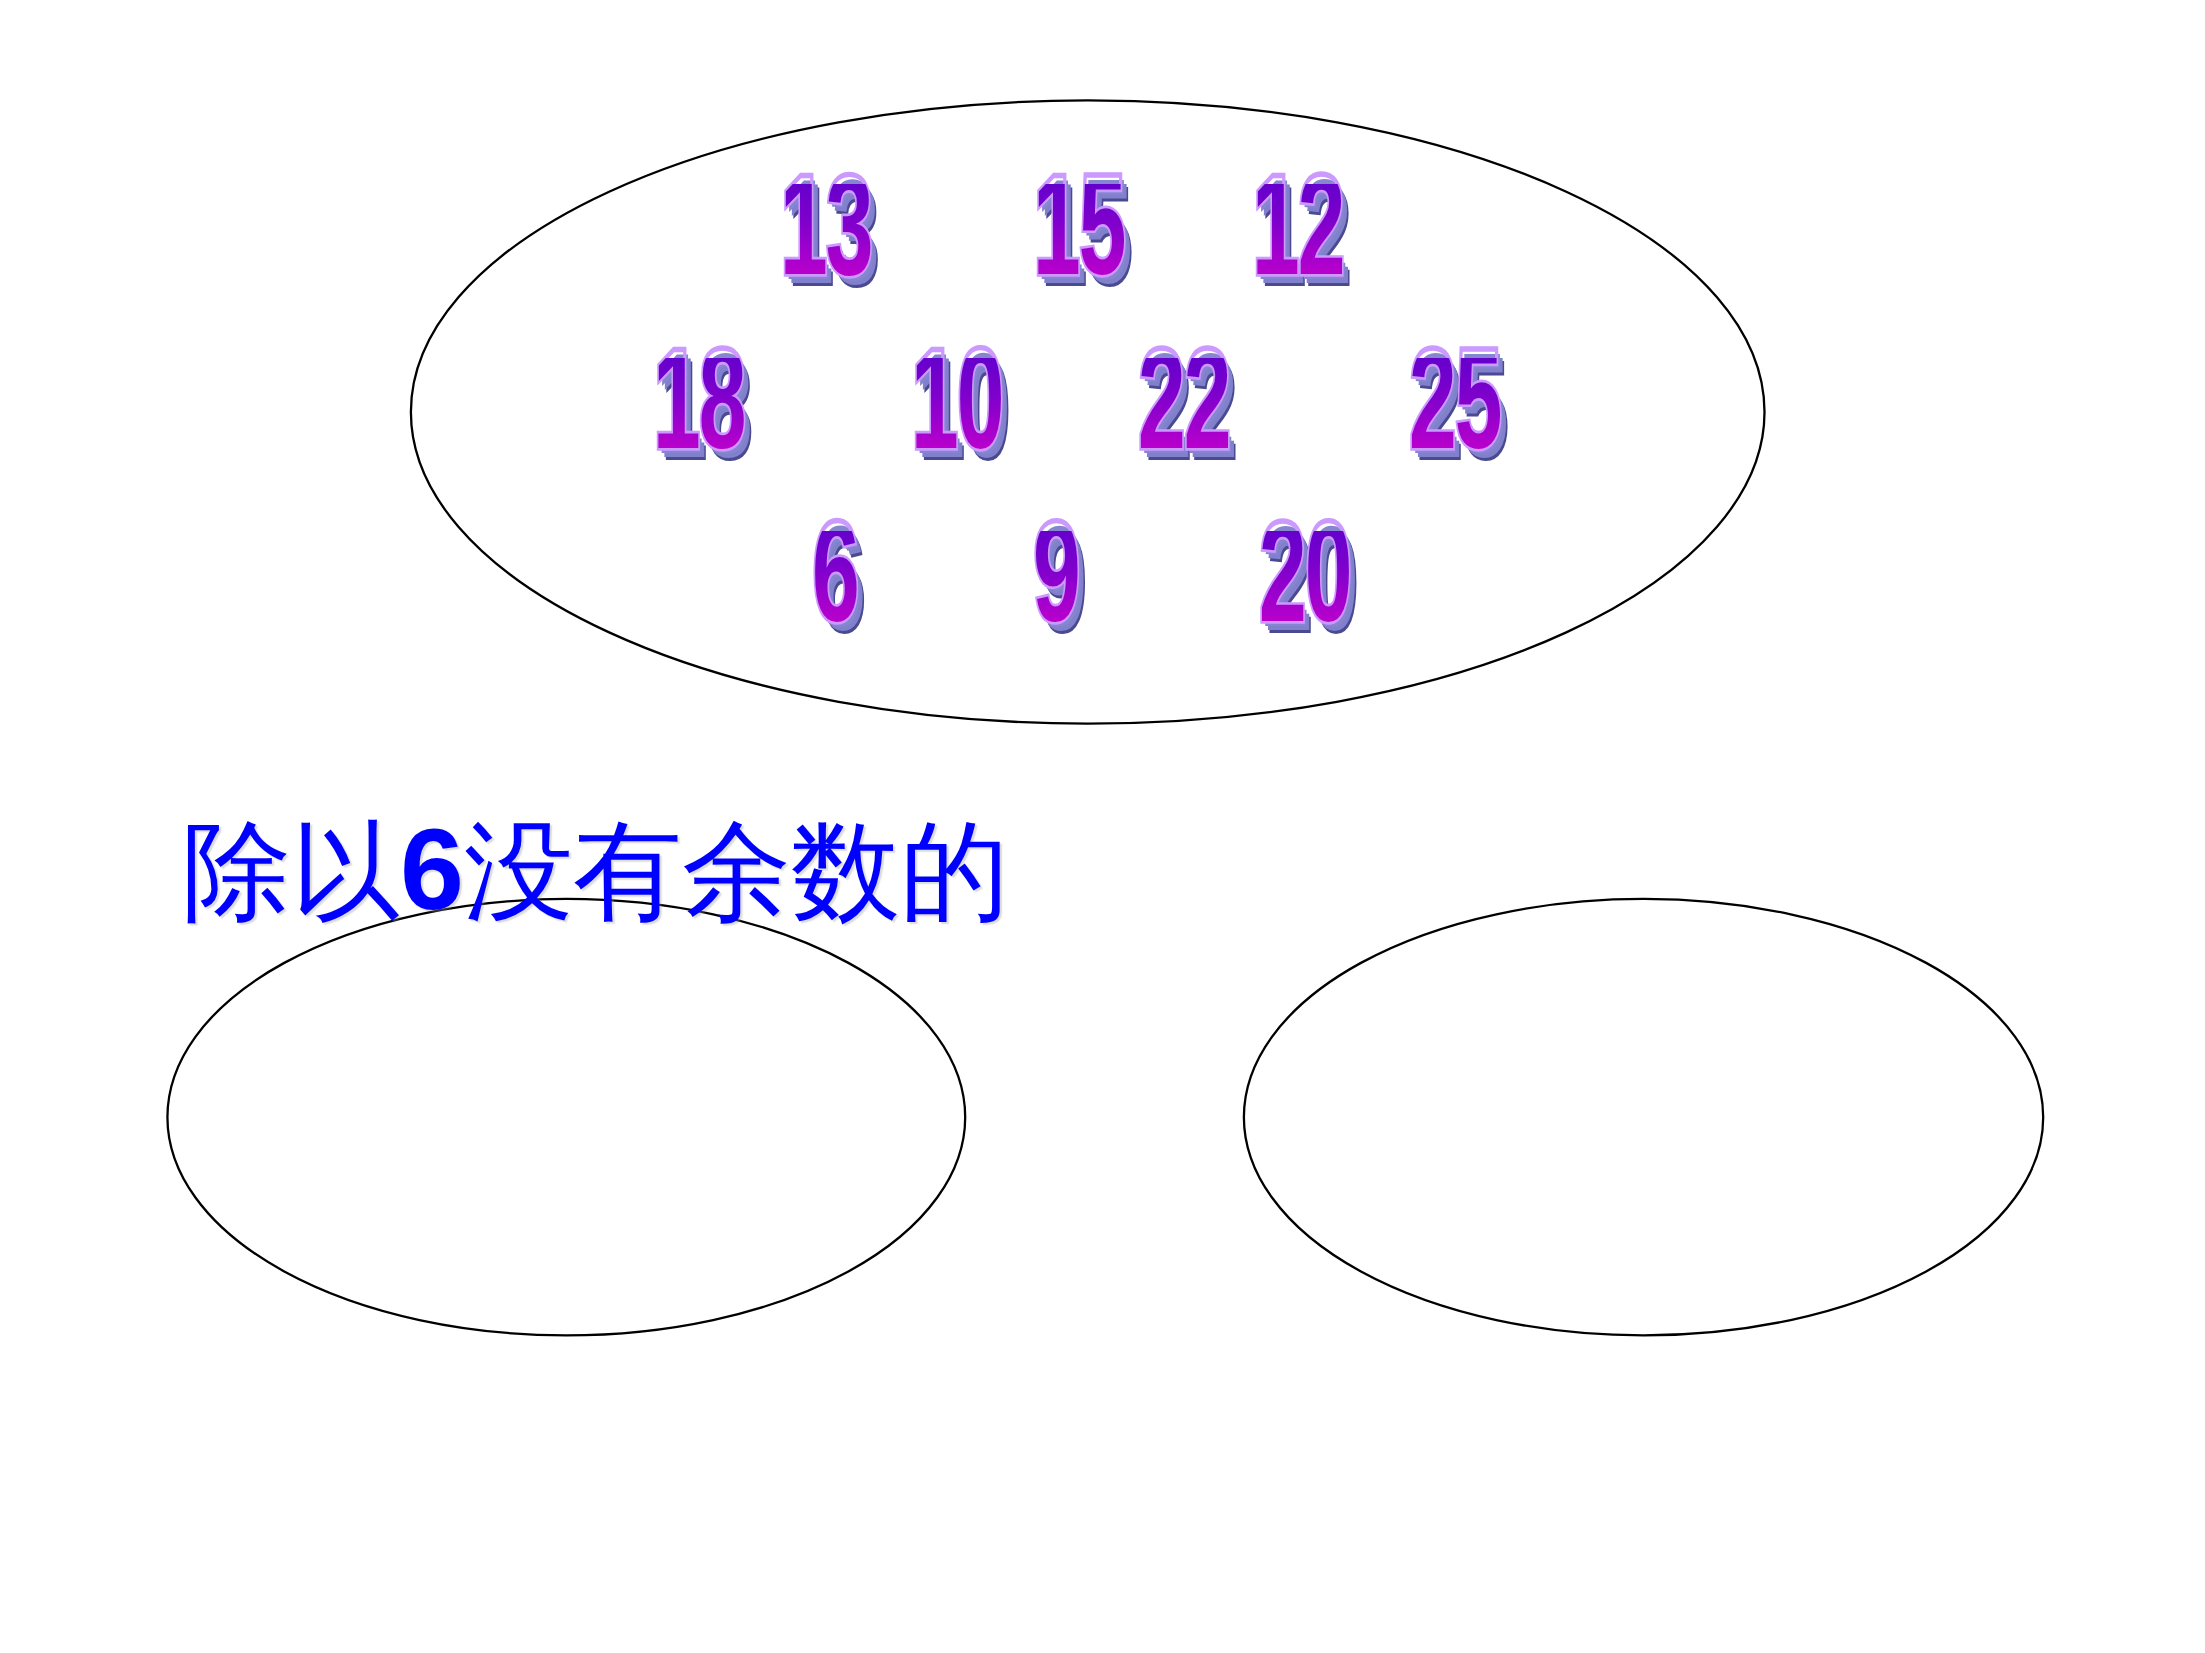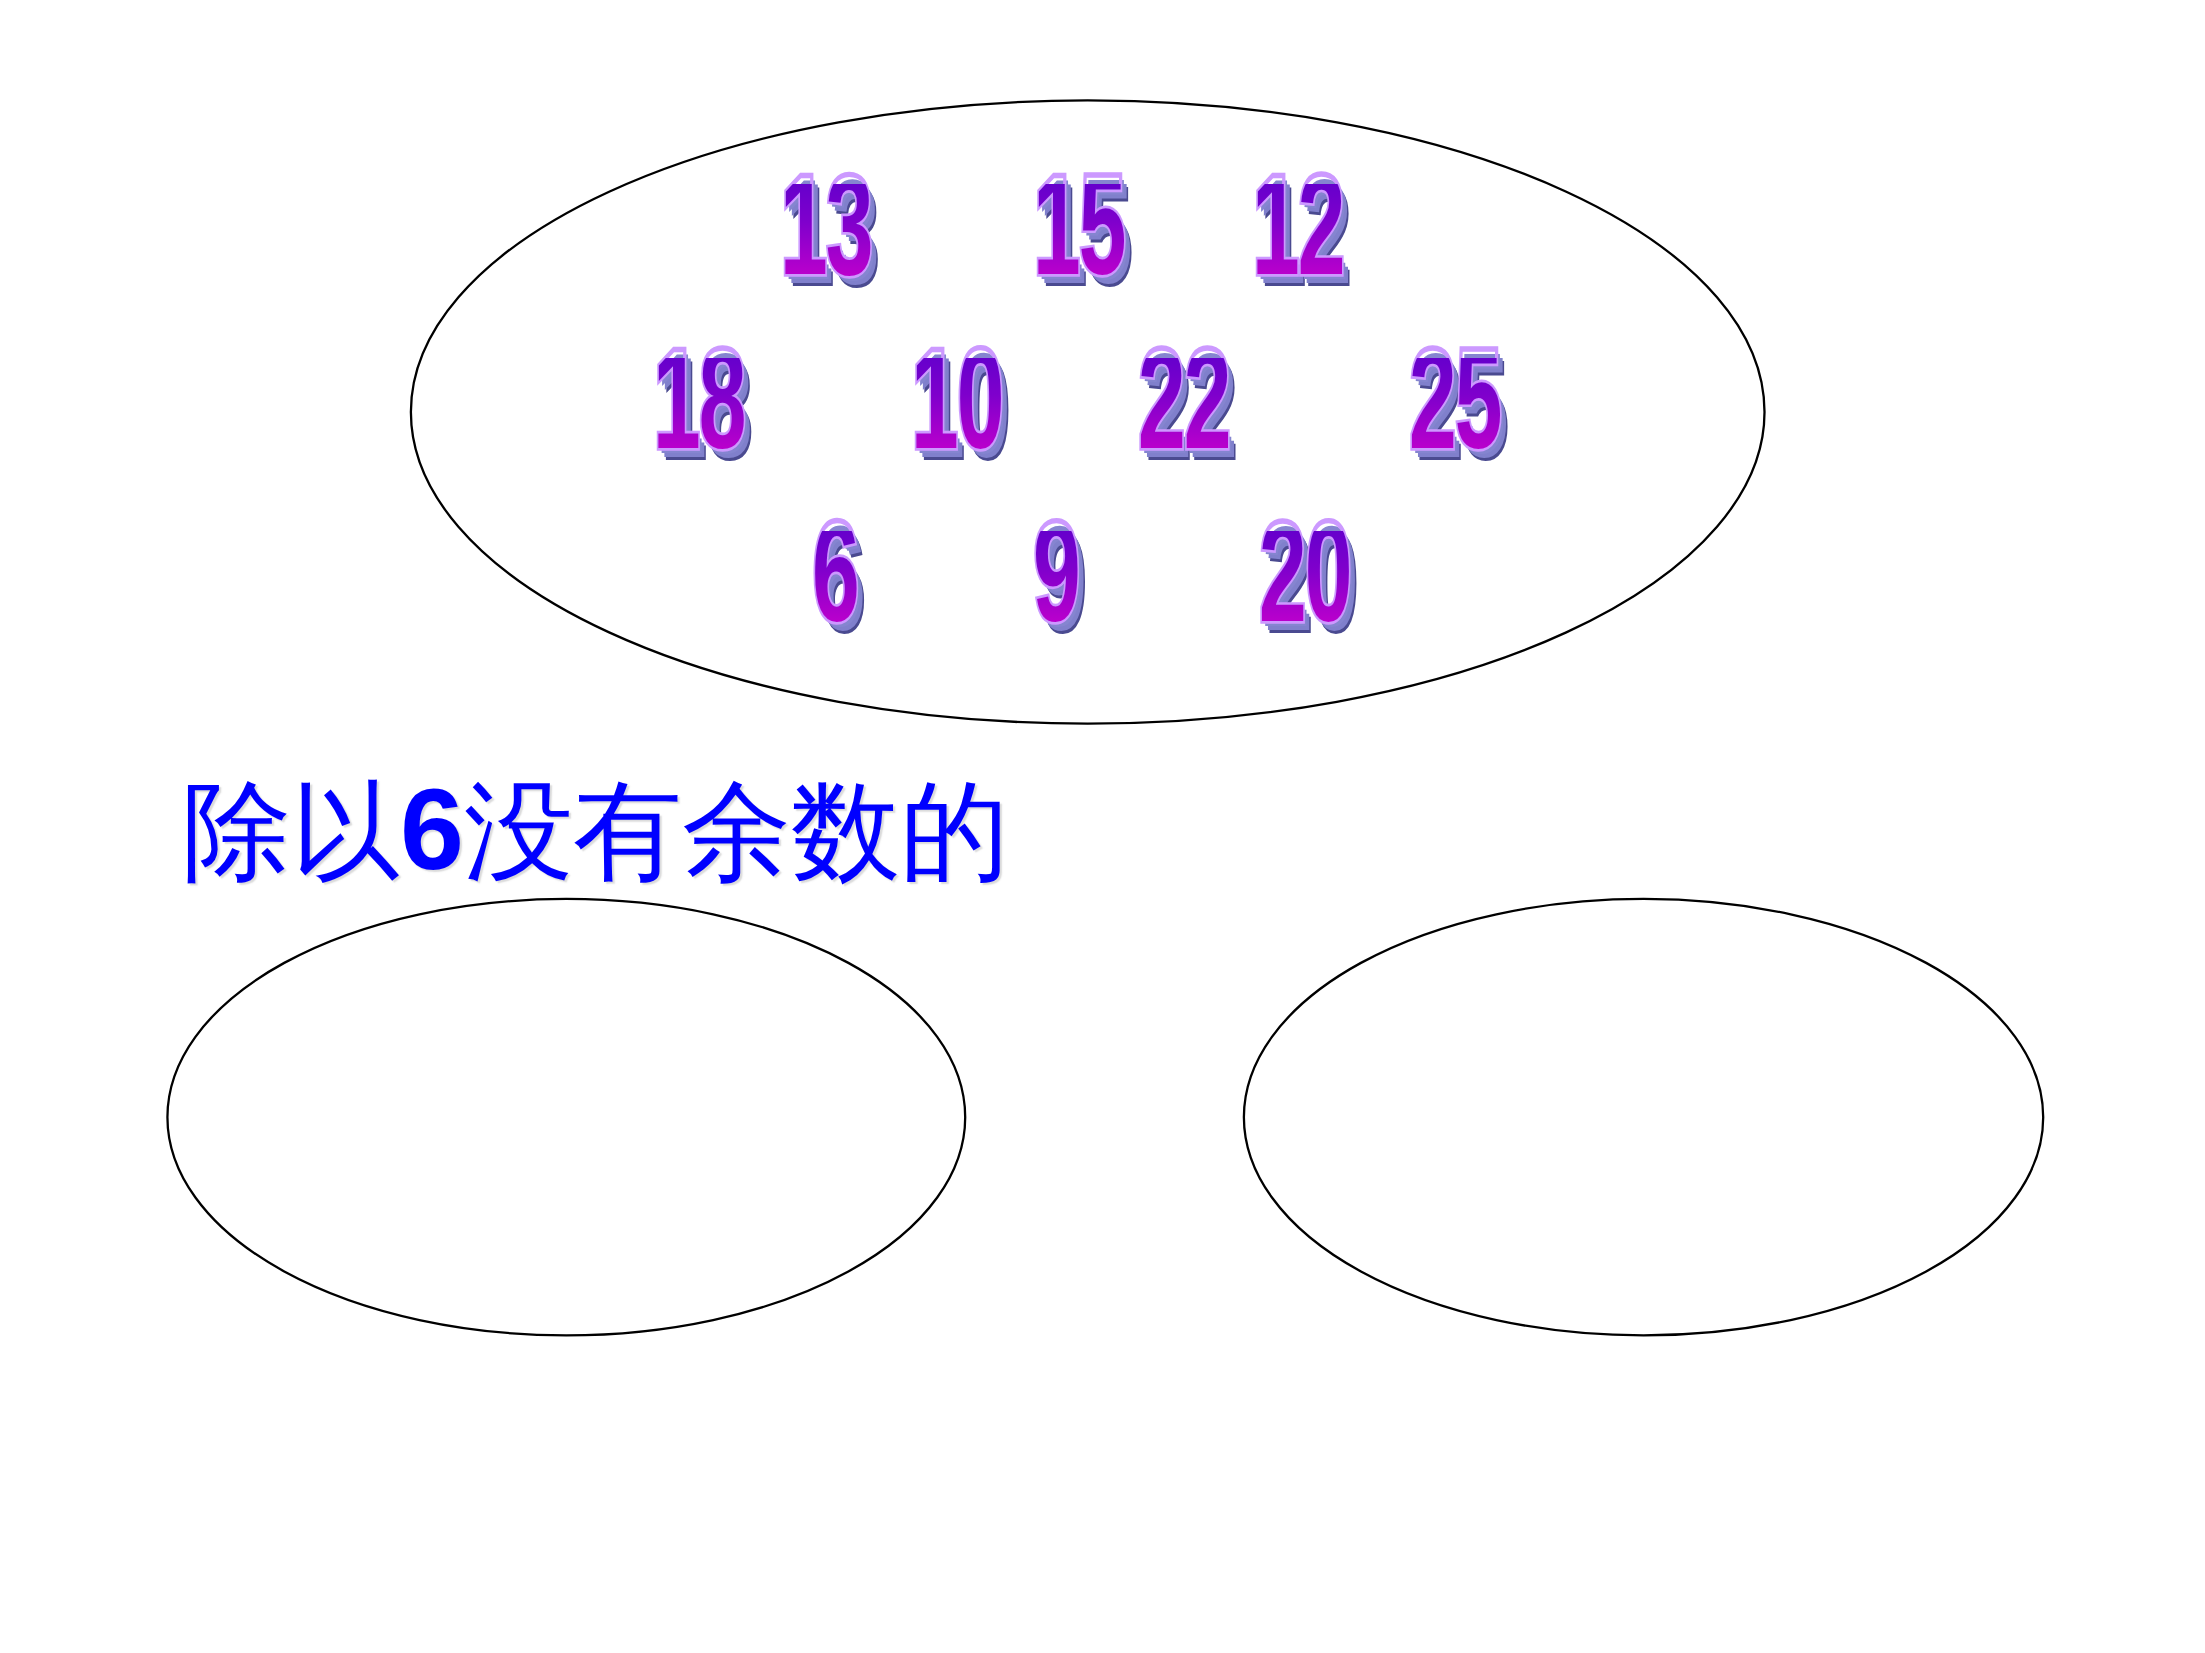--- a/index.html
+++ b/index.html
@@ -166,19 +166,19 @@
     <span class="layer face">9</span>
   </div>
   <div class="num" style="left:1247px; top:531px;">
     <span class="layer ext-dark">20</span>
     <span class="layer ext">20</span>
     <span class="layer ext2">20</span>
     <span class="layer outline">20</span>
     <span class="layer face">20</span>
   </div>
 
-  <div class="label" style="left:170px;">
+  <div class="label" style="left:170px;margin-top:40px;">
     <span>除以</span><span class="digit">6</span><span>没有余数的</span>
   </div>
 
 
 </div>
 
 
 </body></html>

